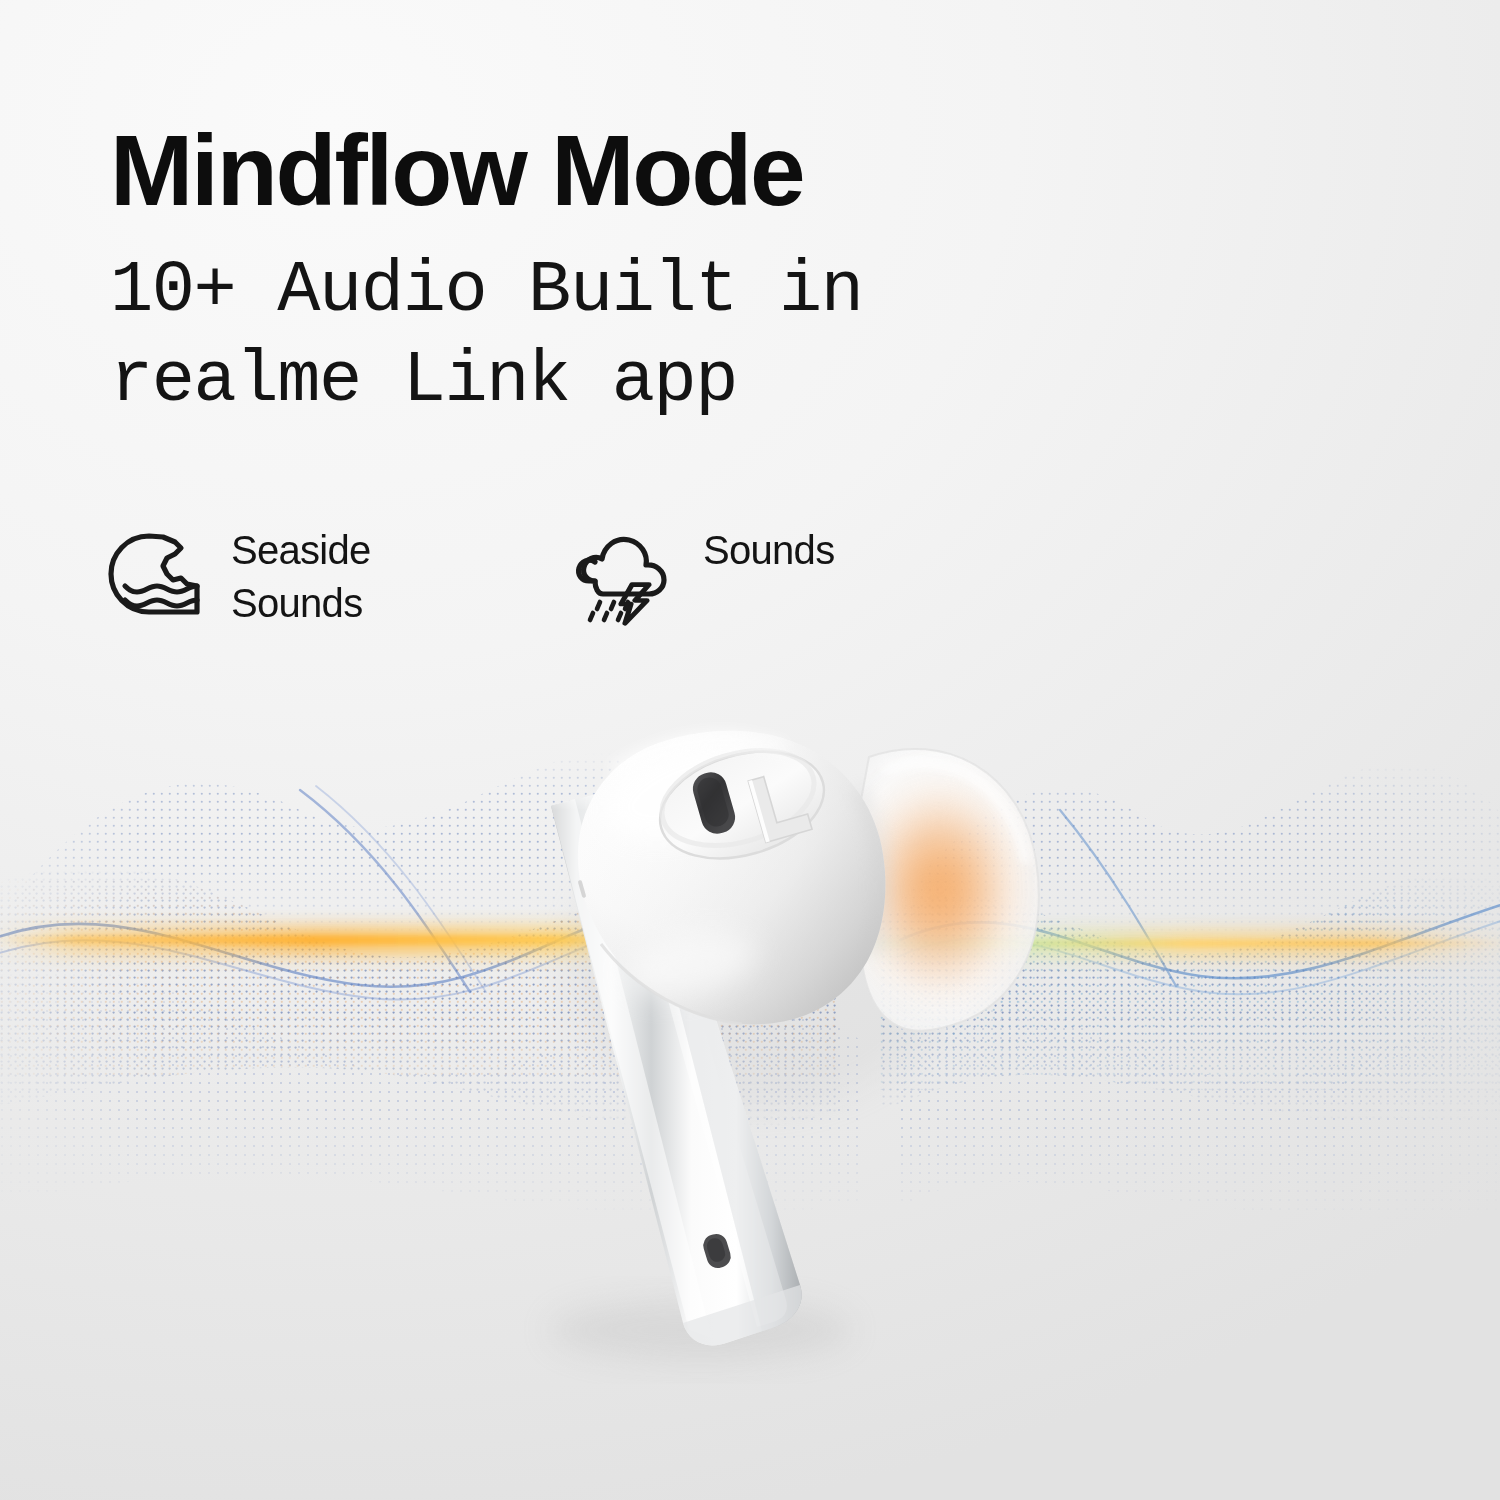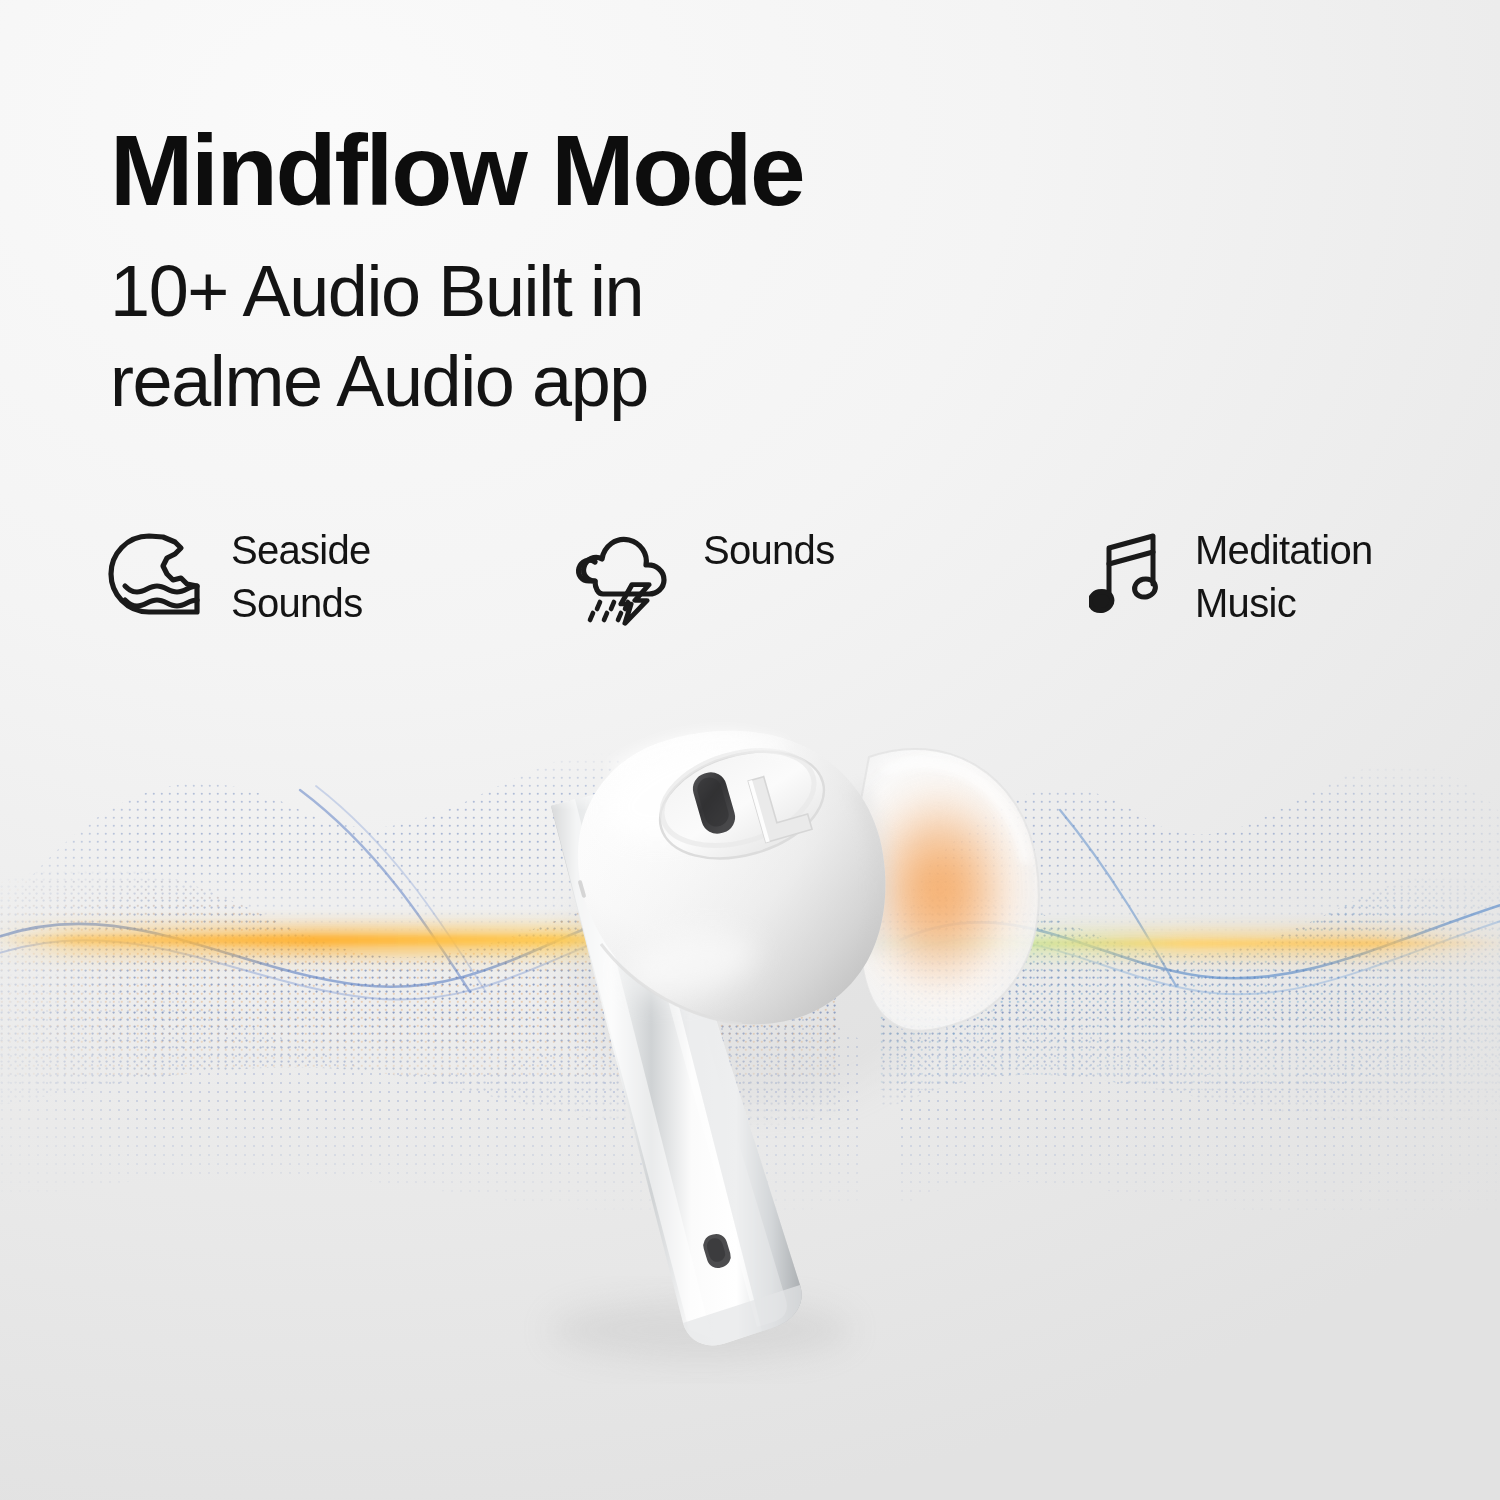--- a/index.html
+++ b/index.html
@@ -15,21 +15,21 @@
       linear-gradient(135deg,#f8f8f8 0%,#f2f2f2 45%,#dcdcdc 100%);
   }
   
   #copy{position:absolute;left:110px;top:118px;width:1000px;}
   .headline{
     font-size:100px;line-height:1.04;font-weight:700;color:#0d0d0d;
     letter-spacing:-2.2px;margin:0;white-space:nowrap;
   }
   .sub{
     font-size:72px;line-height:1.25;font-weight:400;color:#141414;
-    letter-spacing:-1.4px;margin:24px 0 0 0;
+    letter-spacing:-1.4px;margin:24px 0 0 0;font-family:Liberation Mono, monospace;
   }
   .sub div{white-space:nowrap;}
   
   #features{
     position:absolute;left:101px;top:524px;width:1330px;
     display:flex;align-items:flex-start;
   }
   .feature{display:flex;align-items:flex-start;}
   .f1{width:468px;}
   .f2{width:520px;}
@@ -316,21 +316,21 @@
       </g>
     </g>
 
     <path d="M612,770 C660,740 730,731 786,748" fill="none" stroke="#ffffff" stroke-width="14" opacity=".55" style="filter:blur(7px)"></path>
   </svg>
 
   <div id="copy">
     <h1 class="headline">Mindflow Mode</h1>
     <div class="sub">
       <div>10+ Audio Built in</div>
-      <div>realme Audio app</div>
+      <div>realme Link app</div>
     </div>
   </div>
 
   <div id="features">
 
     <div class="feature f1">
       <span class="ficon">
         <svg width="104" height="94" viewBox="0 0 104 94" fill="none" stroke="#1a1a1a" stroke-width="5.2" stroke-linecap="round" stroke-linejoin="round">
           <path d="M96,84 L96,58 L86,56 L80,50 L72,52 L66,46 L62,38 L66,30
                    L74,26 L80,20 L74,14 L62,9 L48,8
@@ -368,33 +368,15 @@
               <path d="M38,85 L35,92"></path>
               <path d="M52,85 L49,92"></path>
           </g>
         </svg>
       </span>
       <span class="flabel">
         <div>Sounds</div>
       </span>
     </div>
 
-    <div class="feature f3">
-      <span class="ficon">
-        <svg width="82" height="92" viewBox="0 0 82 92" fill="none" stroke="#1a1a1a" stroke-width="5" stroke-linecap="round" stroke-linejoin="round">
-
-          <path d="M20,70 L20,20 L64,8 L64,56"></path>
-
-          <path d="M20,36 L64,24"></path>
-
-          <ellipse cx="12" cy="73" rx="11" ry="9.5" transform="rotate(-14 12 73)" fill="#1a1a1a"></ellipse>
-
-          <ellipse cx="56" cy="60" rx="10.5" ry="9" transform="rotate(-14 56 60)" fill="none"></ellipse>
-        </svg>
-      </span>
-      <span class="flabel">
-        <div>Meditation</div>
-        <div>Music</div>
-      </span>
-    </div>
 
   </div>
 </div>
 
 </body></html>

